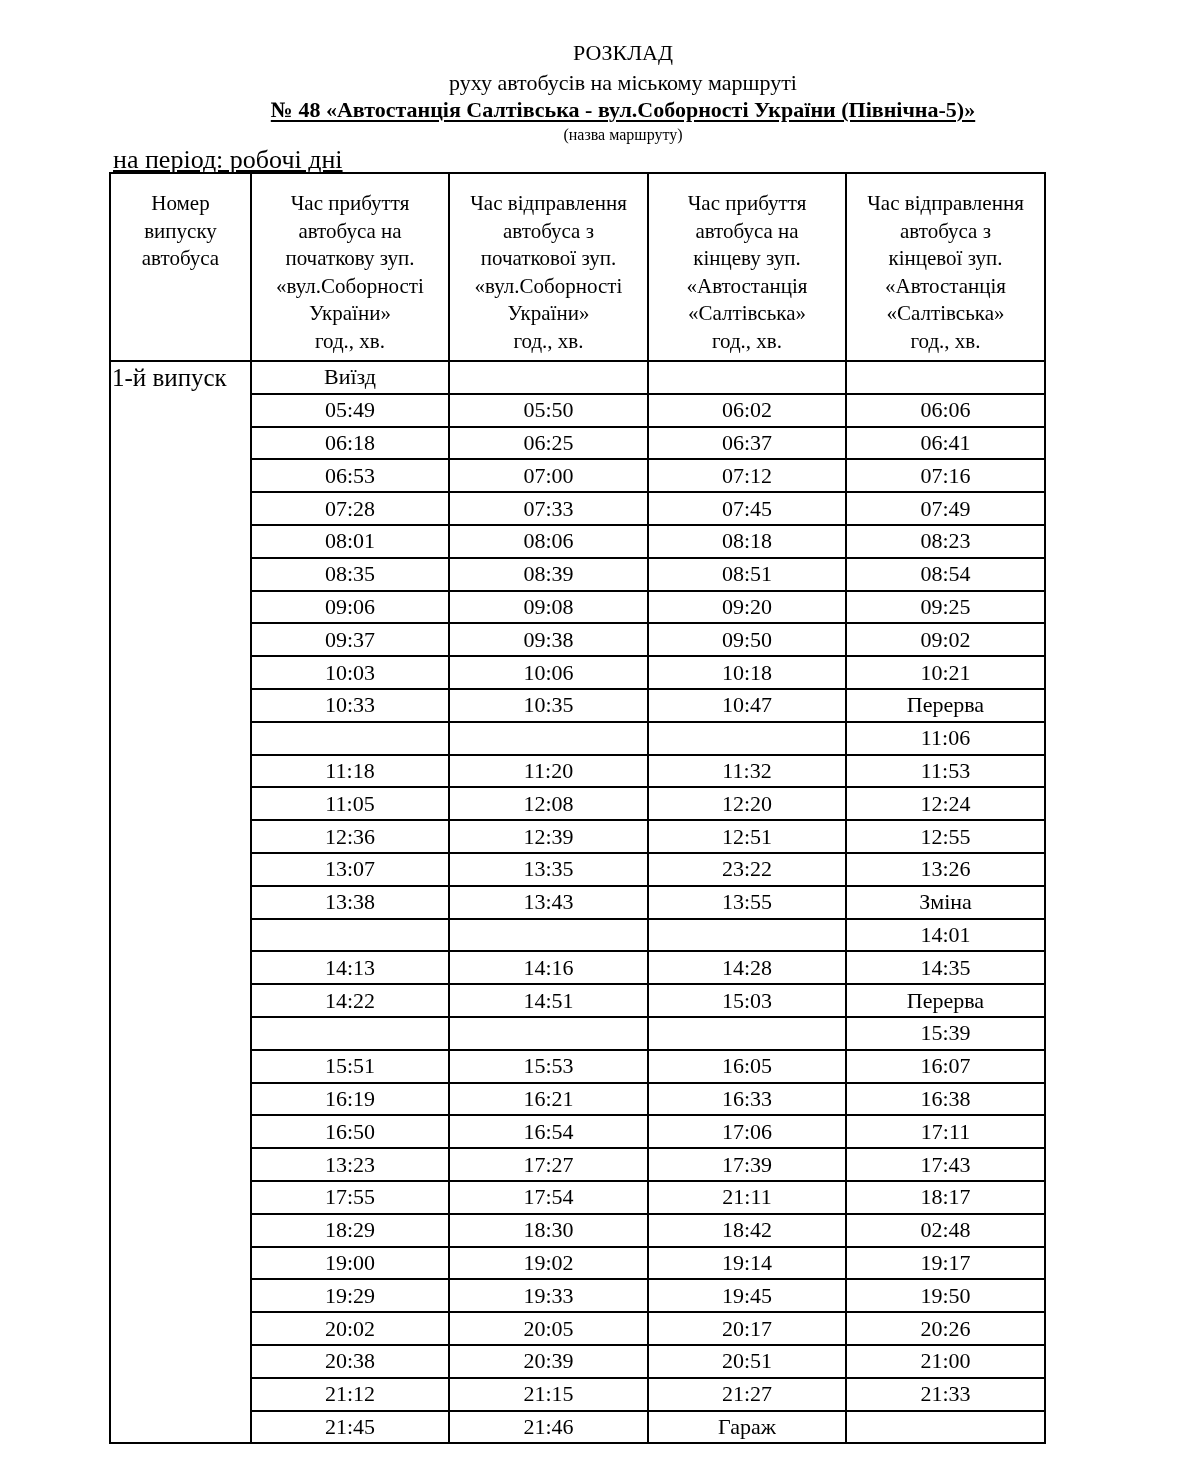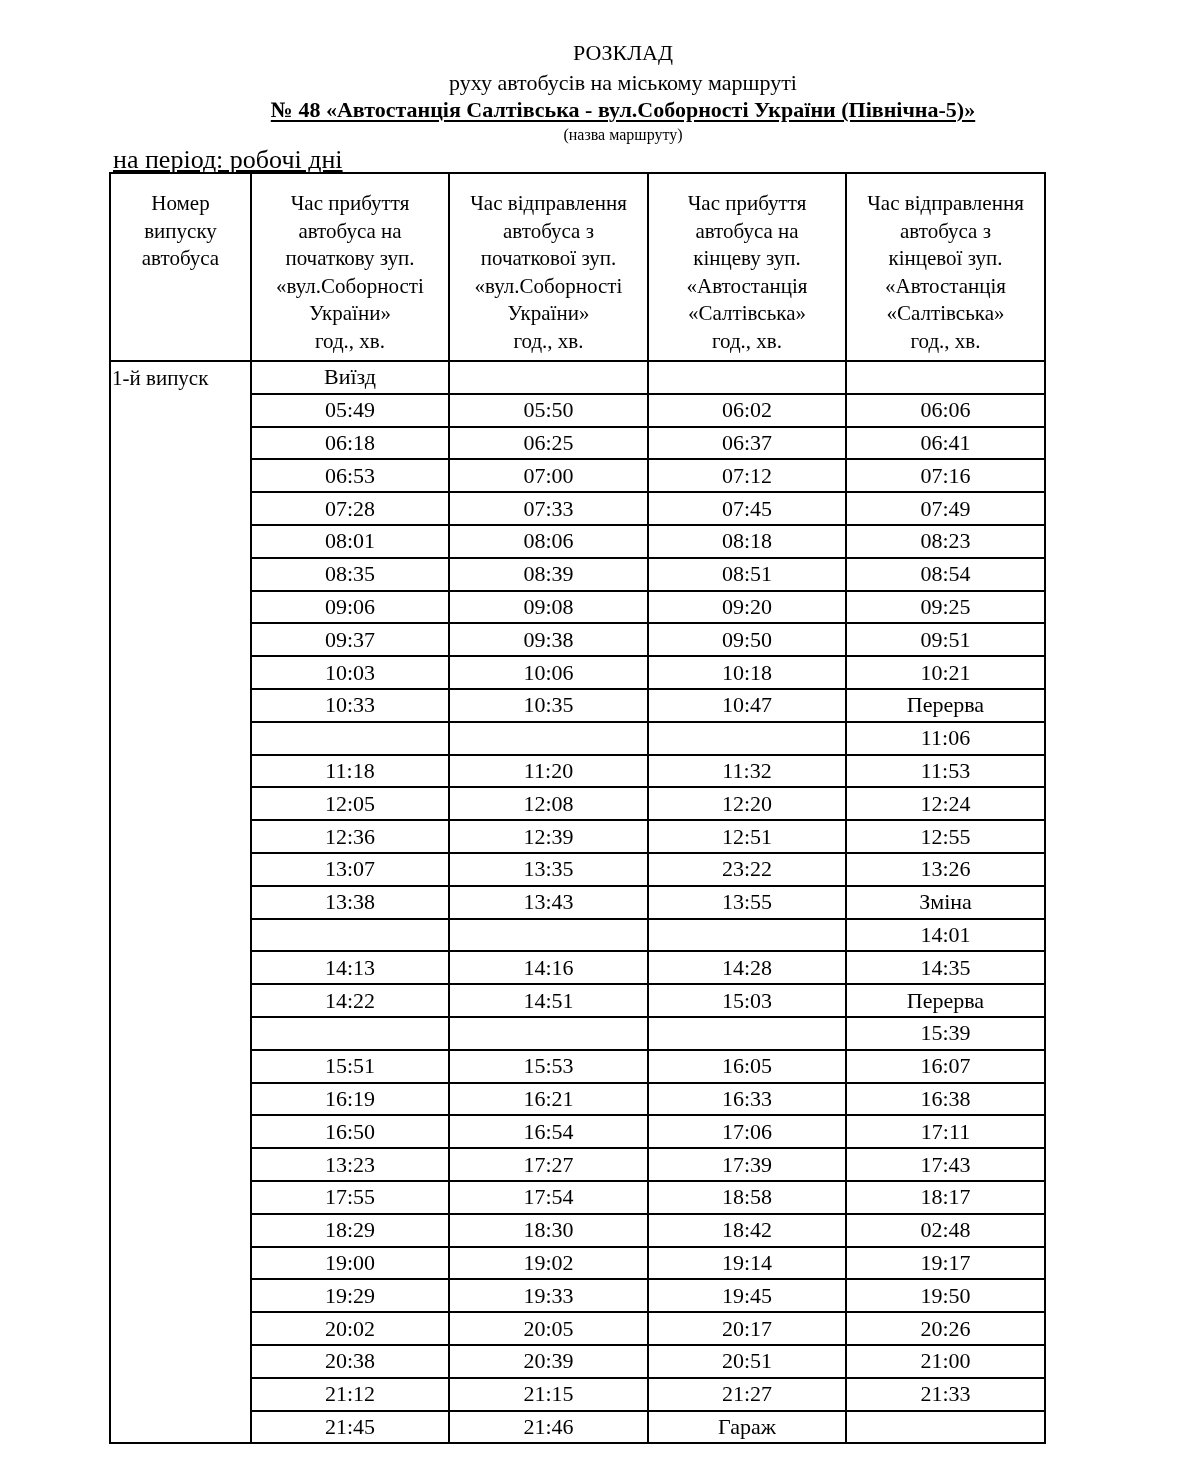--- a/index.html
+++ b/index.html
@@ -17,21 +17,21 @@
     text-decoration: underline; text-underline-offset: 2px;
   }
   table {
     position: absolute; left: 109px; top: 172px; width: 937px;
     border-collapse: collapse; border: 2px solid #000;
     table-layout: fixed;
   }
   td, th { border: 2px solid #000; padding: 0; font-weight: normal; font-size: 21px; text-align: center; }
   th { vertical-align: top; line-height: 27.6px; padding-top: 16px; padding-bottom: 2px; height: 168px; }
   td.time { height: 30.8px; line-height: 30px; font-size: 22px; }
-  td.bus { text-align: left; vertical-align: top; line-height: 32px; padding-left: 1px; font-size: 21px; margin-left: 28px; }
+  td.bus { text-align: left; vertical-align: top; line-height: 32px; padding-left: 1px; font-size: 25px; margin-left: 28px; }
   col.c0 { width: 141px; }
   col.c1 { width: 198px; }
   col.c2 { width: 199px; }
   col.c3 { width: 198px; }
   col.c4 { width: 199px; }
 </style>
 </head>
 <body>
 
 <div id="t1" class="title">РОЗКЛАД</div>
@@ -136,21 +136,21 @@
       <tr>
         <td class="time">09:06</td>
         <td class="time">09:08</td>
         <td class="time">09:20</td>
         <td class="time">09:25</td>
       </tr>
       <tr>
         <td class="time">09:37</td>
         <td class="time">09:38</td>
         <td class="time">09:50</td>
-        <td class="time">09:51</td>
+        <td class="time">09:02</td>
       </tr>
       <tr>
         <td class="time">10:03</td>
         <td class="time">10:06</td>
         <td class="time">10:18</td>
         <td class="time">10:21</td>
       </tr>
       <tr>
         <td class="time">10:33</td>
         <td class="time">10:35</td>
@@ -163,21 +163,21 @@
         <td class="time"></td>
         <td class="time">11:06</td>
       </tr>
       <tr>
         <td class="time">11:18</td>
         <td class="time">11:20</td>
         <td class="time">11:32</td>
         <td class="time">11:53</td>
       </tr>
       <tr>
-        <td class="time">12:05</td>
+        <td class="time">11:05</td>
         <td class="time">12:08</td>
         <td class="time">12:20</td>
         <td class="time">12:24</td>
       </tr>
       <tr>
         <td class="time">12:36</td>
         <td class="time">12:39</td>
         <td class="time">12:51</td>
         <td class="time">12:55</td>
       </tr>
@@ -237,21 +237,21 @@
       </tr>
       <tr>
         <td class="time">13:23</td>
         <td class="time">17:27</td>
         <td class="time">17:39</td>
         <td class="time">17:43</td>
       </tr>
       <tr>
         <td class="time">17:55</td>
         <td class="time">17:54</td>
-        <td class="time">18:58</td>
+        <td class="time">21:11</td>
         <td class="time">18:17</td>
       </tr>
       <tr>
         <td class="time">18:29</td>
         <td class="time">18:30</td>
         <td class="time">18:42</td>
         <td class="time">02:48</td>
       </tr>
       <tr>
         <td class="time">19:00</td>

